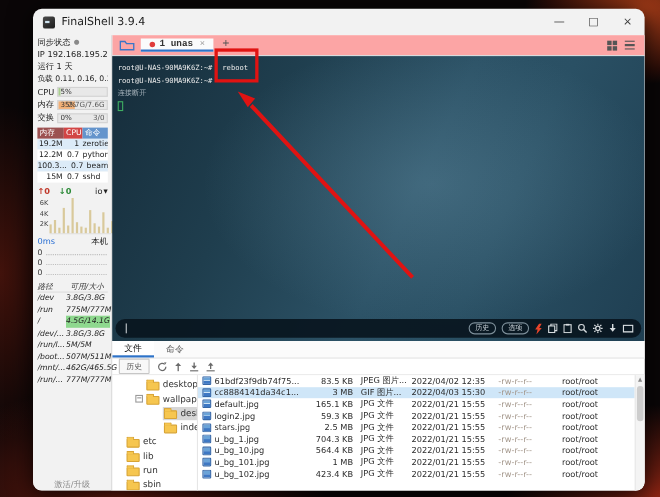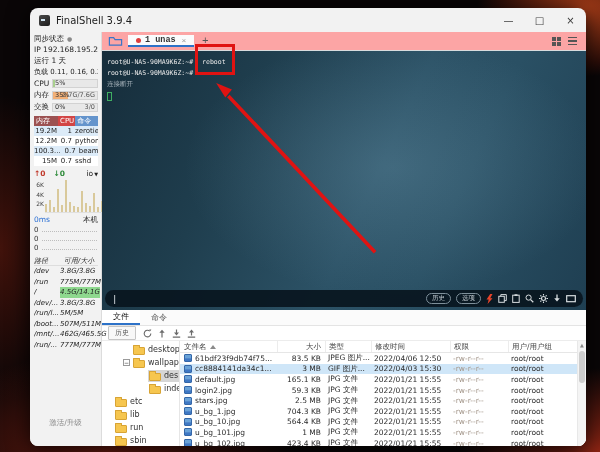--- a/index.html
+++ b/index.html
@@ -66,21 +66,21 @@
   .leader { flex:1; border-bottom:1px dotted #bdbdbd; margin:0 1px 2px 4px; }
   
   .disk { margin-top:4px; font-size:7px;font-style:italic; }
   .disk-hdr { display:flex; height:10px; line-height:10px; color:#333; border-bottom:1px solid #ddd; }
   .dh-path { flex:0 0 26px; }
   .dh-size { flex:1; text-align:center; }
   .d-row { display:flex; height:10.5px; line-height:10.5px; }
   .d-path { flex:0 0 26px; overflow:hidden; white-space:nowrap; }
   .d-size { flex:1; text-align:left; }
   .d-size.hl { background:#8ed88e; }
-  .side-footer { position:absolute; bottom:18px; left:0; right:0; text-align:center; color:#8a8a8a; font-size:7.5px; }
+  .side-footer { position:absolute; bottom:0; left:0; right:0; text-align:center; color:#8a8a8a; font-size:7.5px; }
   
   .main { flex:1; display:flex; flex-direction:column; min-width:0; background:#fff; }
   .tabbar { height:19px; flex:0 0 19px; background:#fca5a5; border-bottom:1px solid #d8dbdd; display:flex; align-items:center;font-family:Liberation Mono, monospace; }
   .conn-btn { width:26px; display:flex; align-items:center; justify-content:center; }
   .term-tab { display:flex; align-items:center; gap:4px; background:#fafbfc; padding:0 8px; border-bottom:2px solid #2d72c8; }
   .tab-dot { width:5px; height:5px; border-radius:50%; background:#e03c3c; }
   .tab-label { font-size:8.5px; font-weight:bold; color:#333; }
   .tab-close { font-size:8px; color:#999; margin-left:2px; }
   .new-tab { width:22px; display:flex; align-items:center; justify-content:center; font-size:11px; color:#555; }
   .tab-right { margin-left:auto; display:flex; align-items:center; gap:7px; padding-right:9px; }
@@ -513,40 +513,29 @@
                 </span>
               </div>
               <div class="tree-row" style="padding-left: 12px; align-items: center;">
                 <span class="tree-inner">
                   <span class="folder-ico"></span>
                   <span class="tree-lbl">sbin</span>
                 </span>
               </div>
             </div>
           <div class="ftable">
-            <div class="fhead">
-              <span class="fc-name">
-                  <span>文件名</span>
-                  <i class="sort-up"></i>
-                </span>
-              <span class="fc-size">大小</span>
-              <span class="fc-type">类型</span>
-              <span class="fc-time">修改时间</span>
-              <span class="fc-perm" style="color:#444;">权限</span>
-              <span class="fc-owner">用户/用户组</span>
-            </div>
             <div id="file-rows" class="frows">
                 <div class="frow">
                   <span class="fc-name">
                     <span class="file-ico"></span>
                     <span class="fname">61bdf23f9db74f75...</span>
                   </span>
                   <span class="fc-size">83.5 KB</span>
                   <span class="fc-type">JPEG 图片...</span>
-                  <span class="fc-time">2022/04/06 12:50</span>
+                  <span class="fc-time">2022/04/02 12:35</span>
                   <span class="fc-perm">-rw-r--r--</span>
                   <span class="fc-owner">root/root</span>
                 </div>
                 <div class="frow selected">
                   <span class="fc-name">
                     <span class="file-ico"></span>
                     <span class="fname">cc8884141da34c1...</span>
                   </span>
                   <span class="fc-size">3 MB</span>
                   <span class="fc-type">GIF 图片...</span>

